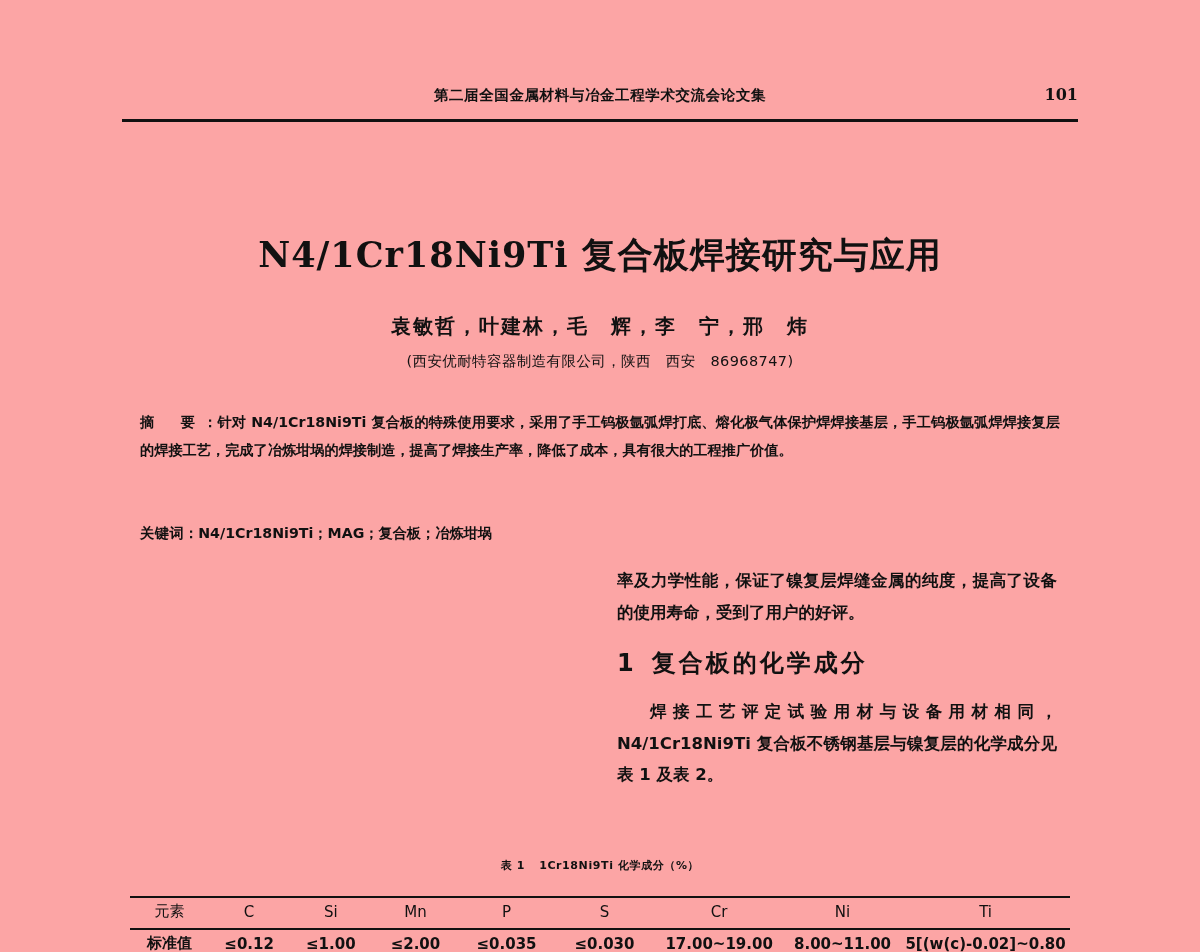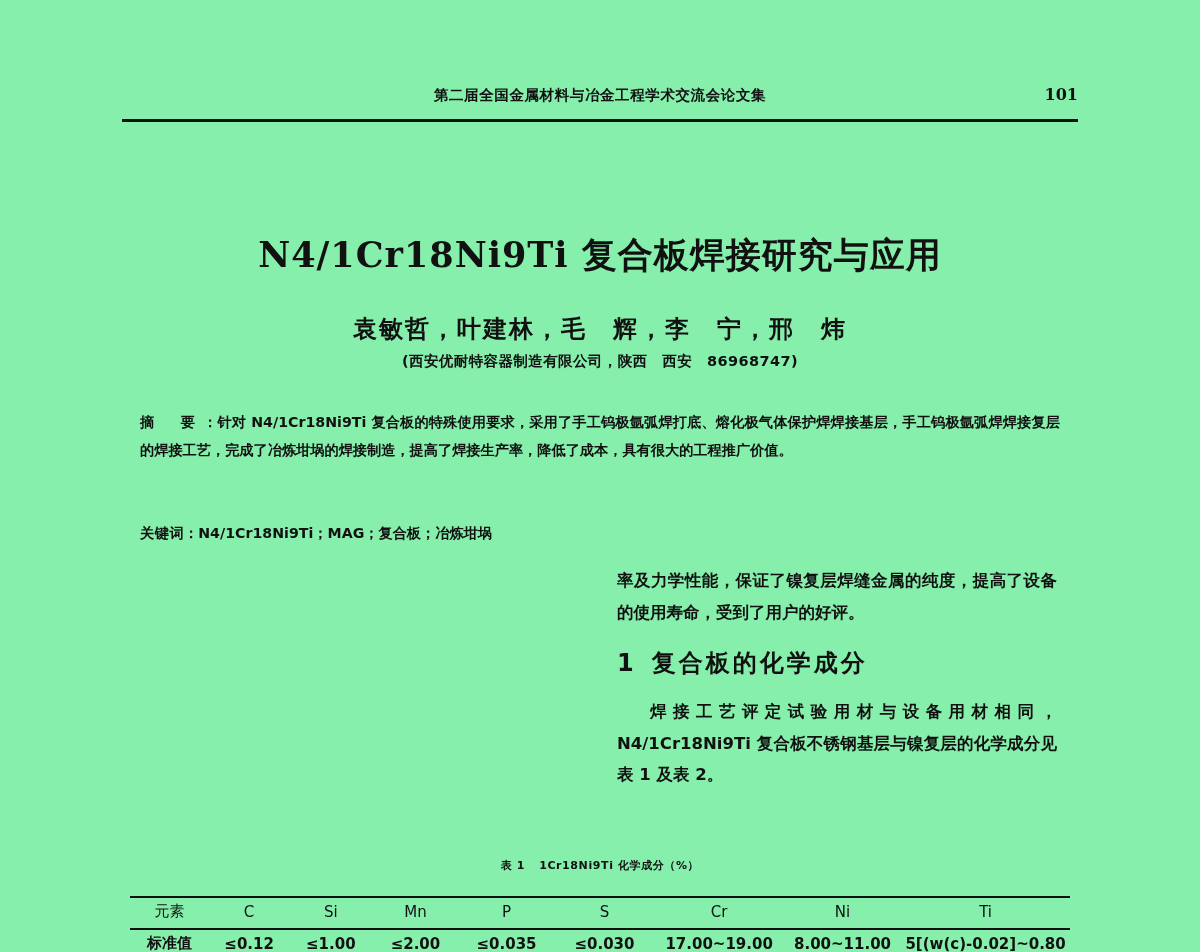--- a/index.html
+++ b/index.html
@@ -15,21 +15,21 @@
     font-family: "DejaVu Serif", "Liberation Serif", serif;
     color: #0a0a0a;
     position: relative;
   }
 
   .page {
     position: absolute;
     left: 0; top: 0;
     width: 1200px;
     height: 952px;
-    background: #86efac;
+    background: #fca5a5;
   }
 
   
   .runhead {
     position: absolute;
     left: 122px;
     top: 86px;
     width: 956px;
     height: 30px;
   }
@@ -77,32 +77,32 @@
     white-space: nowrap;
   }
 
   .authors {
     position: absolute;
     left: 0; right: 0;
     top: 313px;
     text-align: center;
     font-family: "DejaVu Sans", "Liberation Sans", sans-serif;
     font-weight: bold;
-    font-size: 24px;
+    font-size: 20px;
     letter-spacing: 2px;
     color: #111;
     white-space: nowrap;
   }
   .affiliation {
     position: absolute;
     left: 0; right: 0;
     top: 352px;
     text-align: center;
     font-family: "DejaVu Sans", "Liberation Sans", sans-serif;
-    font-weight: bold;
+    font-weight: normal;
     font-size: 14.5px;
     letter-spacing: 0.4px;
     color: #111;
     white-space: nowrap;
   }
 
   
   .abstract-block {
     position: absolute;
     left: 140px;

